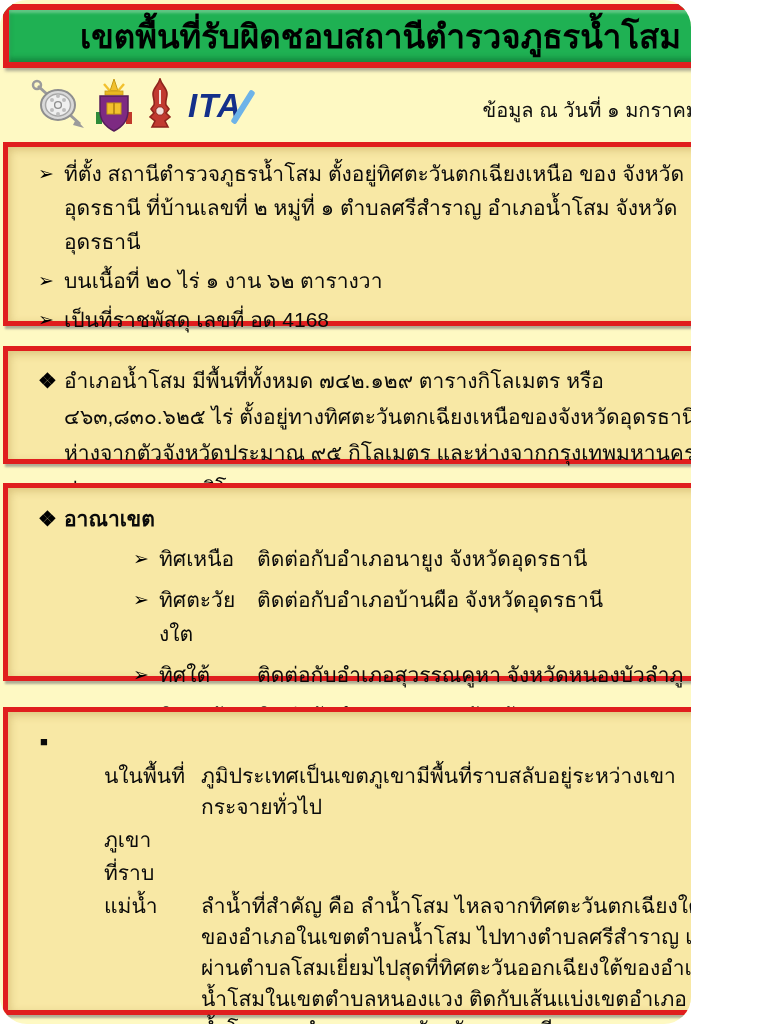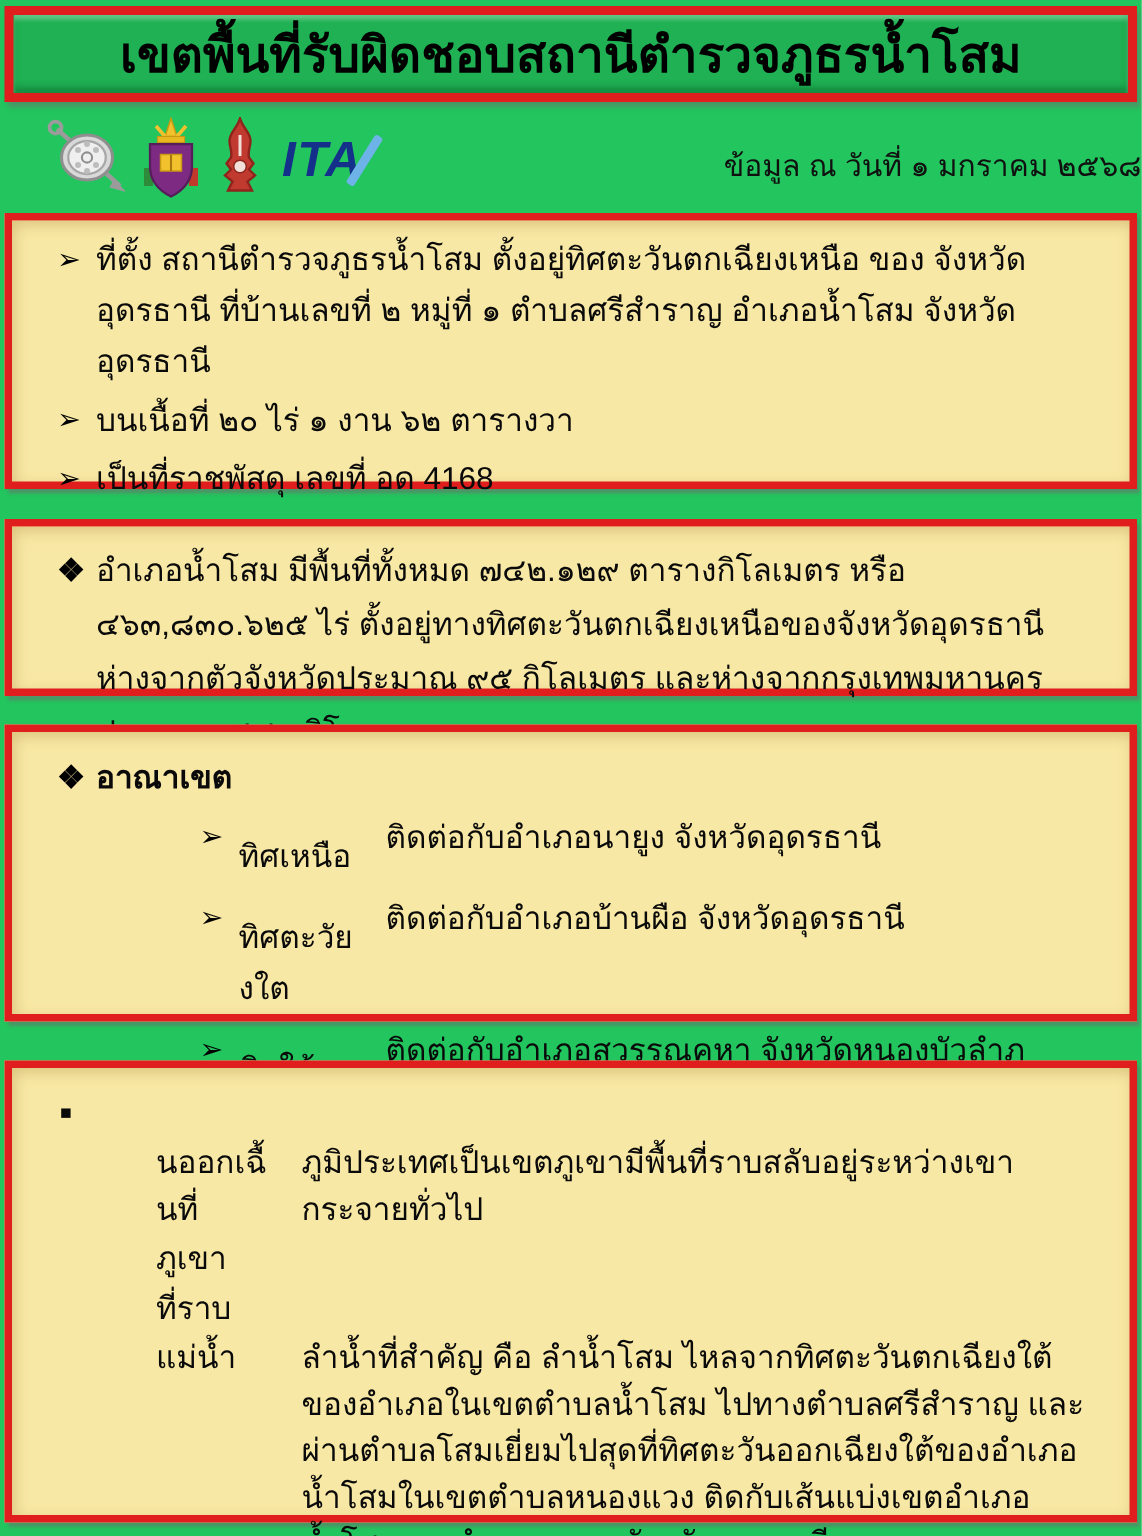--- a/index.html
+++ b/index.html
@@ -3,21 +3,21 @@
 <meta charset="utf-8">
 <style>
   * { box-sizing: border-box; }
   html, body { margin: 0; padding: 0; }
   body {
     width: 761px; height: 1024px;
     background: #ffffff;
     font-family: "Liberation Sans", sans-serif;
     color: #0a0a0a;
   }
-  .page { position: relative; width: 761px; height: 1024px; background: #22c55e; overflow: hidden; }
+  .page { position: relative; width: 691px; height: 1024px; background: #fef9c3; overflow: hidden; border-radius: 27px; }
 
   
   .banner {
     position: absolute; left: 3px; top: 4px; width: 755px; height: 64px;
     background: #1fb153;
     border: 6px solid #e01e1e;
     display: flex; align-items: center; justify-content: center;
     box-shadow: 2px 3px 3px rgba(110,110,110,.55),
                 inset 0 3px 3px rgba(255,255,255,.30),
                 inset 0 -4px 5px rgba(0,70,30,.35);
@@ -51,21 +51,21 @@
   .arrow-glyph { flex: 0 0 26px; font-size: 19px; color: #000; }
   .bullet-text { flex: 1; }
 
   .diamond-row { display: flex; margin: 12px 26px 0 30px; line-height: 36px; }
   .diamond-glyph { flex: 0 0 26px; font-size: 21px; font-weight: bold; color: #000; }
   .diamond-text { flex: 1; }
 
   .boundary-heading { display: flex; margin: 14px 26px 0 30px; line-height: 34px; font-weight: bold; }
   .boundary-items { margin: 6px 20px 0 125px; }
   .boundary-item { display: flex; line-height: 34px; margin-bottom: 7px; }
-  .boundary-dir { flex: 0 0 98px; margin-top: 13px; }
+  .boundary-dir { flex: 0 0 98px; }
   .boundary-desc { flex: 1; }
 
   .terrain-heading { display: flex; margin: 14px 26px 0 32px; line-height: 32px; }
   .square-glyph { flex: 0 0 26px; font-size: 13px; line-height: 32px; }
   .terrain-rows { margin: 2px 22px 0 96px; }
   .terrain-row { display: flex; line-height: 31px; margin-bottom: 2px; }
   .terrain-label { flex: 0 0 97px; }
   .terrain-text { flex: 1; }
 </style>
 </head>
@@ -184,21 +184,21 @@
       </div>
     </div>
   </div>
 
   <div class="infobox box-terrain">
     <div class="terrain-heading">
       <span class="square-glyph">■</span>
     </div>
     <div class="terrain-rows">
       <div class="terrain-row">
-        <span class="terrain-label">นออกเฉื้นที่</span>
+        <span class="terrain-label">นในพื้นที่</span>
         <span class="terrain-text">ภูมิประเทศเป็นเขตภูเขามีพื้นที่ราบสลับอยู่ระหว่างเขากระจายทั่วไป</span>
       </div>
       <div class="terrain-row">
         <span class="terrain-label">ภูเขา</span>
       </div>
       <div class="terrain-row">
         <span class="terrain-label">ที่ราบ</span>
       </div>
       <div class="terrain-row">
         <span class="terrain-label">แม่น้ำ</span>

